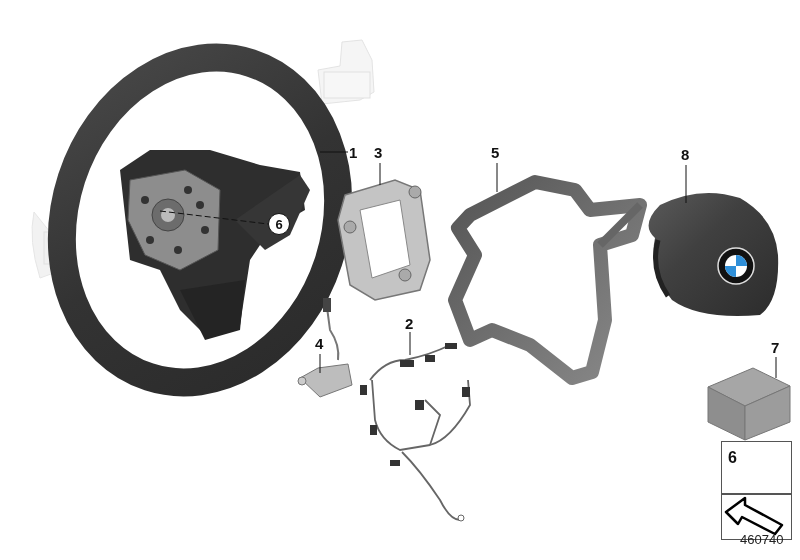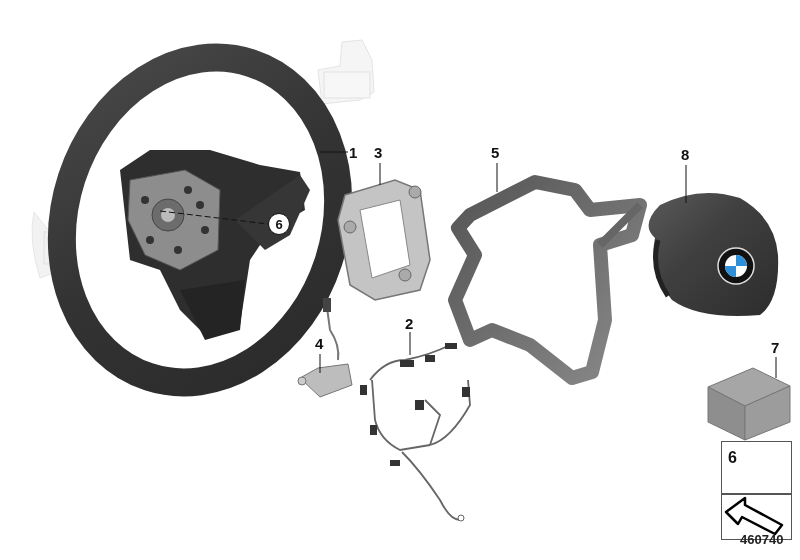--- a/index.html
+++ b/index.html
@@ -155,14 +155,14 @@
   <div class="callout" style="left:315px;top:336px;">4</div>
   <div class="callout" style="left:405px;top:316px;">2</div>
   <div class="callout" style="left:771px;top:340px;">7</div>
   <div class="circle-callout" style="left:268px;top:213px;">6</div>
 
   
   <div class="legend-box" style="left:721px;top:441px;width:69px;height:52px;">
     <div class="callout" style="left:6px;top:8px;font-size:16px;">6</div>
   </div>
   <div class="legend-box" style="left:721px;top:493px;width:69px;height:45px;background:transparent;"></div>
-  <div class="diagram-id" style="left:740px;top:532px;font-weight:bold;">460740</div>
+  <div class="diagram-id" style="left:740px;top:532px;">460740</div>
 </div>
 
 </body></html>

